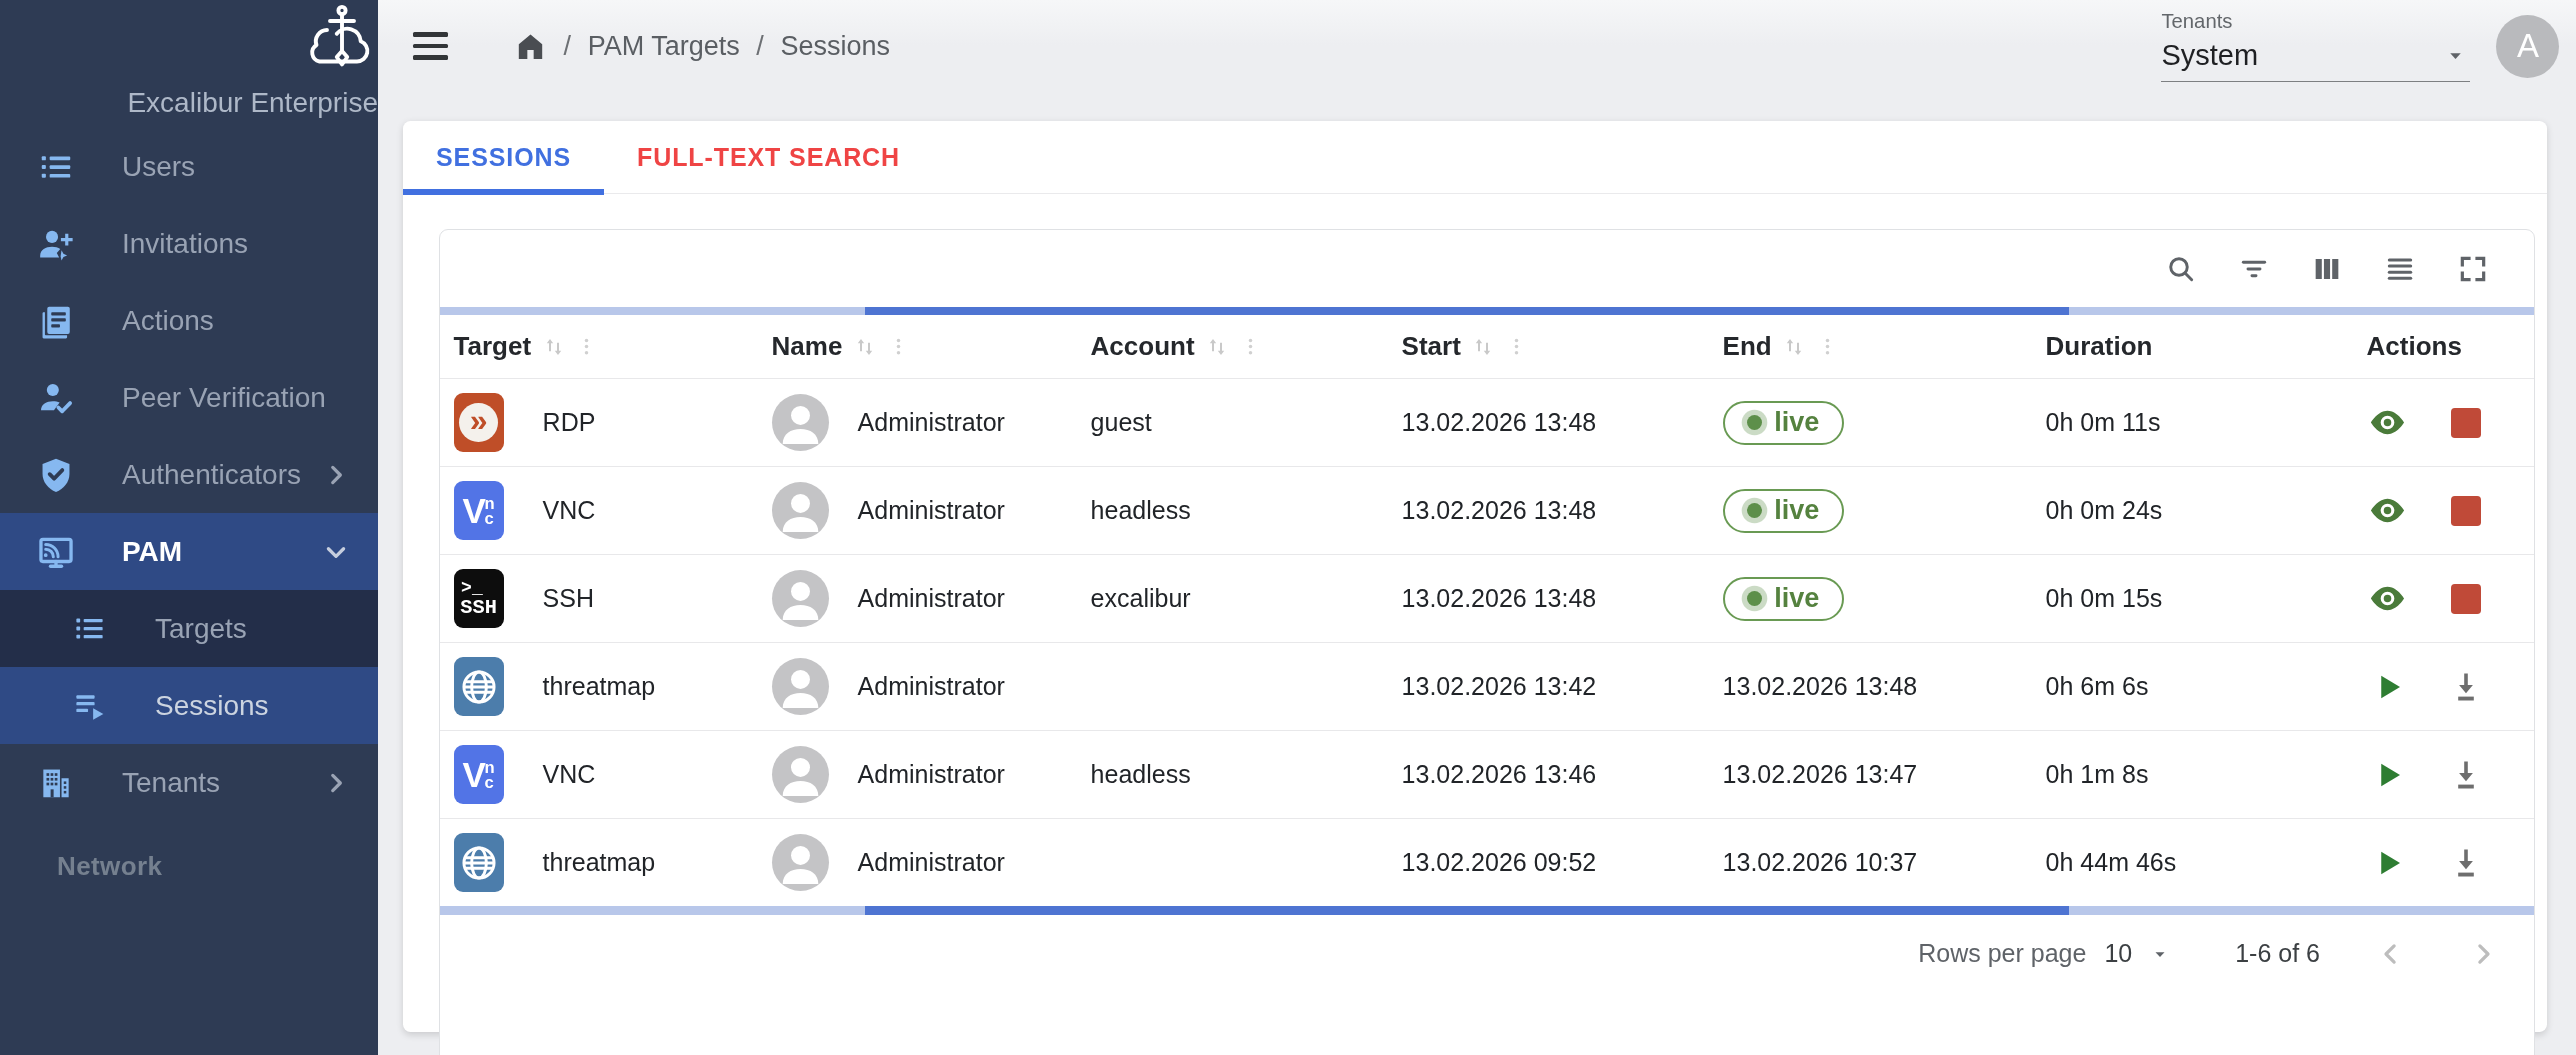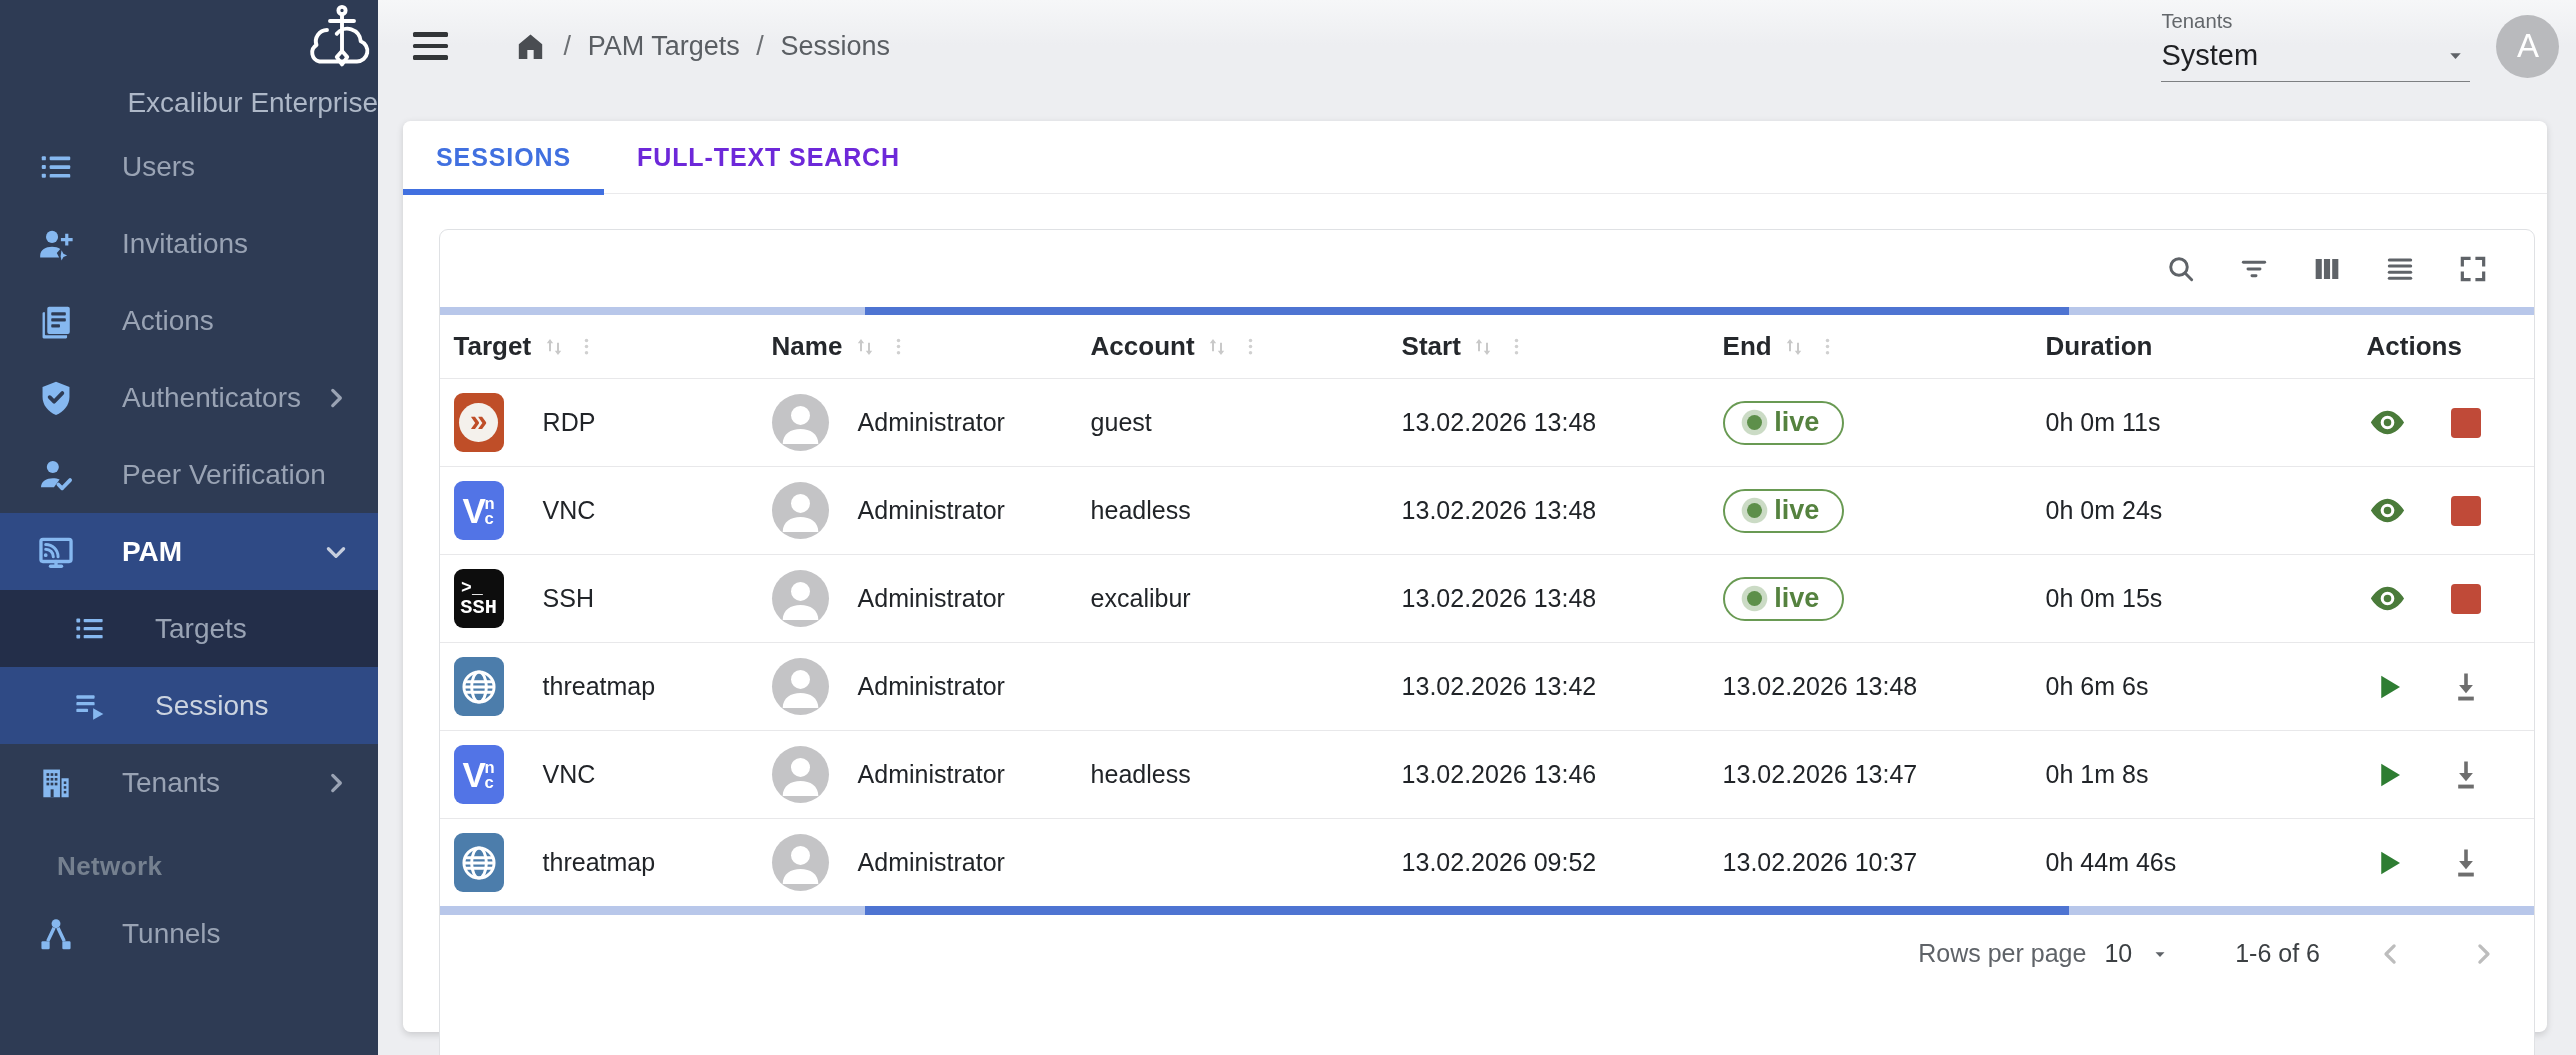--- a/index.html
+++ b/index.html
@@ -35,21 +35,21 @@
   .tenant-select { display:flex; align-items:center; justify-content:space-between; border-bottom:1.5px solid #7d7f82; padding:1.5px 4.5px 9px 0; }
   .tenant-value { font-size:29px; color:#1f2023; }
   .avatar-top { width:63px; height:63px; border-radius:50%; background:#b9babd; color:#fff; font-size:33px;
                 display:flex; align-items:center; justify-content:center; margin-left:26px; margin-right:16.6px; }
 
   
   .card { margin:29px 29px 0 25px; height:911px; background:#fff; border-radius:7.5px;
           box-shadow:0 2.3px 7.5px rgba(0,0,0,.14); }
   .tabs { height:73px; border-bottom:1.5px solid #eaeaec; display:flex; }
   .tab { padding:0 33px; display:flex; align-items:center; font-size:25px; font-weight:bold;
-         letter-spacing:0.9px; color:#6d28d9; position:relative; }
+         letter-spacing:0.9px; color:#ef4444; position:relative; }
   .tab.active { color:#4170e0; }
   .tab.active::after { content:""; position:absolute; left:0; right:0; bottom:-1.5px; height:5.3px; background:#4170e0; }
 
   
   .tbl { margin:35px 12px 0 36px; height:968px; border:0.8px solid #dfe1e4; border-radius:9px; overflow:hidden; background:#fff; }
   .toolbar { height:77px; display:flex; align-items:center; justify-content:flex-end; gap:35px; padding-right:42px; }
   .tb-btn { display:flex; padding:3px; }
   .hscroll { height:8.3px; background:#b8c7ea; position:relative; }
   .hscroll .thumb { position:absolute; top:0; bottom:0; left:20.3%; width:57.5%; background:#4e74d2; }
 
@@ -141,42 +141,42 @@
           <rect fill="#2e3b54" x="9" y="6.5" width="9.2" height="2" rx=".5"></rect>
           <rect fill="#2e3b54" x="9" y="10.3" width="9.2" height="2" rx=".5"></rect>
           <rect fill="#2e3b54" x="9" y="14.1" width="5.5" height="2" rx=".5"></rect>
         </svg>
     </span>
     <span class="lbl">Actions</span>
   </div>
 
   <div class="side-item">
     <span class="s-icon">
+      <svg width="38" height="38" viewBox="0 0 24 24" fill="#86b8f0">
+          <circle cx="10" cy="7" r="3.8"></circle>
+          <path d="M2.5 19.8c0-4 3.6-5.8 7.5-5.8 1.6 0 3.1.3 4.3.9l-3.6 4.9H2.5z"></path>
+          <path fill="none" stroke="#86b8f0" stroke-width="2.4" stroke-linecap="round" stroke-linejoin="round" d="M13.5 18l2.4 2.4 5-5.2"></path>
+        </svg>
+    </span>
+    <span class="lbl">Peer Verification</span>
+  </div>
+
+  <div class="side-item">
+    <span class="s-icon">
       <svg width="38" height="38" viewBox="0 0 24 24">
           <path fill="#86b8f0" d="M12 1.8l8.5 3.2v6.3c0 5.2-3.6 9.3-8.5 11.4-4.9-2.1-8.5-6.2-8.5-11.4V5z"></path>
           <path fill="none" stroke="#2e3b54" stroke-width="2.4" stroke-linecap="round" stroke-linejoin="round" d="M8 11.5l2.8 2.8 5.2-5.4"></path>
         </svg>
     </span>
     <span class="lbl">Authenticators</span>
     <span class="chev">
       <svg width="26" height="26" viewBox="0 0 24 24" fill="none" stroke="#9aa3b4" stroke-width="3" stroke-linecap="round" stroke-linejoin="round">
           <path d="M9 5l7 7-7 7"></path>
         </svg>
     </span>
-  </div>
-
-  <div class="side-item">
-    <span class="s-icon">
-      <svg width="38" height="38" viewBox="0 0 24 24" fill="#86b8f0">
-          <circle cx="10" cy="7" r="3.8"></circle>
-          <path d="M2.5 19.8c0-4 3.6-5.8 7.5-5.8 1.6 0 3.1.3 4.3.9l-3.6 4.9H2.5z"></path>
-          <path fill="none" stroke="#86b8f0" stroke-width="2.4" stroke-linecap="round" stroke-linejoin="round" d="M13.5 18l2.4 2.4 5-5.2"></path>
-        </svg>
-    </span>
-    <span class="lbl">Peer Verification</span>
   </div>
 
   <div class="side-item pam band-blue">
     <span class="s-icon">
       <svg width="38" height="38" viewBox="0 0 24 24" fill="none" stroke="#86b8f0" stroke-width="2.1" stroke-linecap="round" stroke-linejoin="round">
           <rect x="2.5" y="4" width="19" height="14" rx="1.2"></rect>
           <path d="M8.5 21h7"></path>
           <path d="M12 18v3"></path>
           <path fill="#86b8f0" stroke="none" d="M5.5 15.2a1.2 1.2 0 1 0 0-2.4 1.2 1.2 0 0 0 0 2.4z"></path>
           <path d="M5.5 10.2a4.8 4.8 0 0 1 4.8 4.8" stroke-width="1.9"></path>
@@ -242,31 +242,20 @@
     <span class="lbl">Tenants</span>
     <span class="chev">
       <svg width="26" height="26" viewBox="0 0 24 24" fill="none" stroke="#9aa3b4" stroke-width="3" stroke-linecap="round" stroke-linejoin="round">
           <path d="M9 5l7 7-7 7"></path>
         </svg>
     </span>
   </div>
 
   <div class="section-label">Network</div>
 
-  <div class="side-item">
-    <span class="s-icon">
-      <svg width="38" height="38" viewBox="0 0 24 24" fill="#86b8f0">
-          <circle cx="12" cy="5.5" r="2.8"></circle>
-          <rect x="2.8" y="16.5" width="5.2" height="5.2" rx=".8"></rect>
-          <rect x="16" y="16.5" width="5.2" height="5.2" rx=".8"></rect>
-          <path fill="none" stroke="#86b8f0" stroke-width="2.2" d="M10.8 8l-4 8.5M13.2 8l4 8.5"></path>
-        </svg>
-    </span>
-    <span class="lbl">Tunnels</span>
-  </div>
 </aside>
 
 <div class="main">
 
   <div class="topbar">
     <button class="hamburger" aria-label="menu">
       <i></i>
         <i></i>
         <i></i>
     </button>

